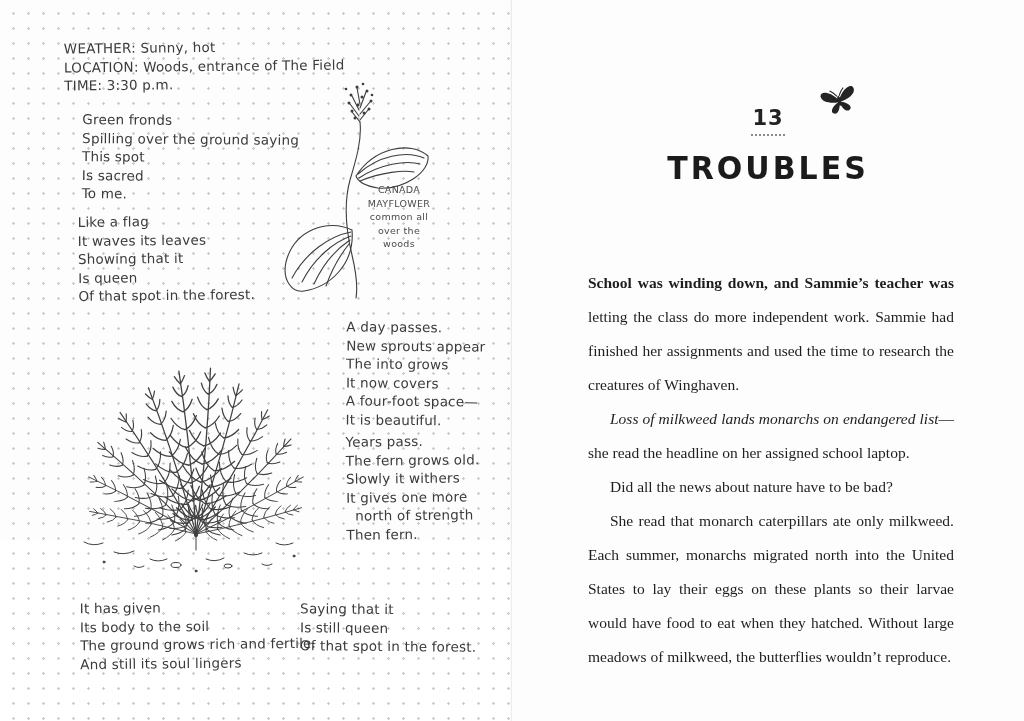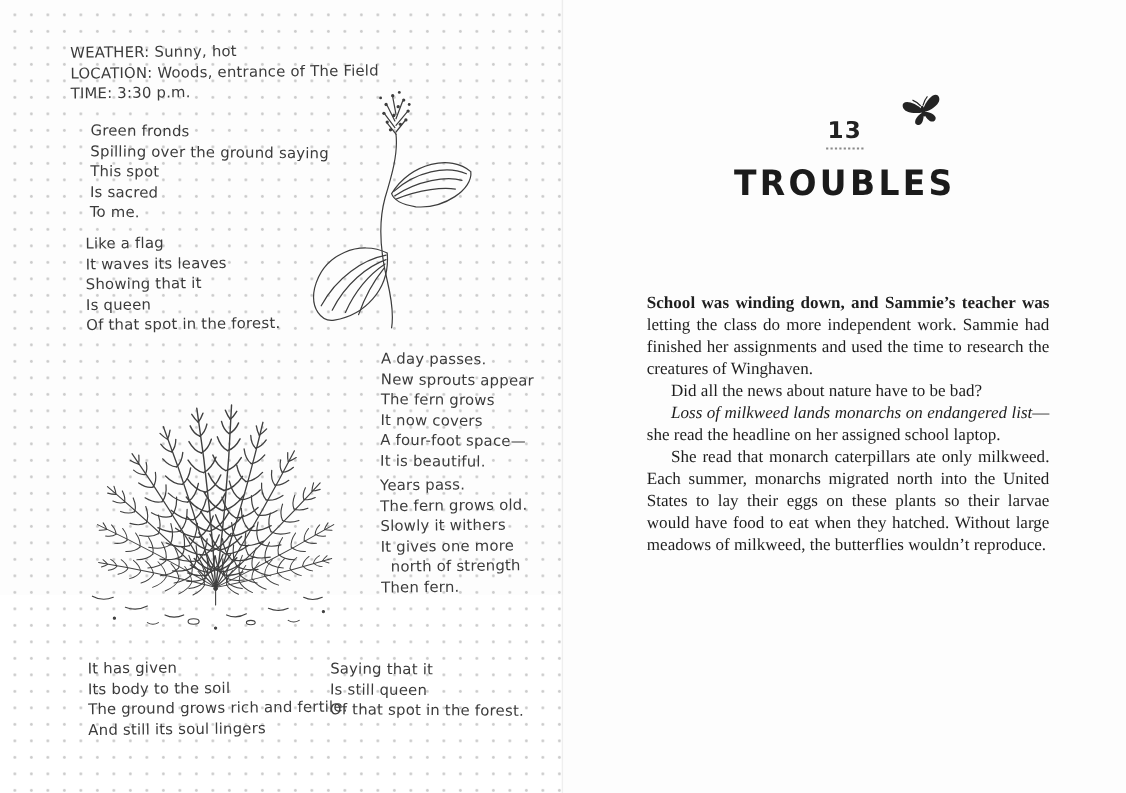--- a/index.html
+++ b/index.html
@@ -33,21 +33,21 @@
   .chapter-num { font-size:21px; font-weight:bold; color:#222; letter-spacing:1px;
                  font-family:"DejaVu Sans",sans-serif; }
   .chapter-rule { width:34px; border-bottom:2px dotted #8a8a8a; margin:4px auto 14px auto; }
   .chapter-title { font-size:30px; font-weight:bold; color:#1b1b1b; letter-spacing:3px;
                    transform:scaleY(1.06); font-family:"DejaVu Sans",sans-serif; }
 
   .butterfly { position:absolute; left:306px; top:84px; width:42px; height:32px;
                transform:rotate(-14deg); }
 
   .body-text { position:absolute; left:76px; top:266px; width:366px;
-               font-family:"Liberation Serif",serif; font-size:15.5px; line-height:20px;
+               font-family:"Liberation Serif",serif; font-size:15.5px; line-height:34px;
                color:#1e1e1e; text-align:justify; }
   .body-text p { margin:0; }
   .body-text p.indent { text-indent:22px; }
   .body-text p.lead::first-line { font-weight:bold; }
   .body-text .it { font-style:italic; }
 </style>
 </head>
 <body>
 
 <div class="spread">
@@ -106,20 +106,27 @@
           <circle cx="84" cy="17" r="1.5"></circle>
         <circle cx="80" cy="25" r="1.5"></circle>
           <circle cx="86" cy="33" r="1.5"></circle>
         <circle cx="77" cy="38" r="1.5"></circle>
           <circle cx="94" cy="15" r="1.3"></circle>
         <circle cx="68" cy="9" r="1.3"></circle>
           <circle cx="85" cy="4" r="1.3"></circle>
       </g>
     </svg>
 
+    <div class="caption" style="left:360px; top:183px; width:78px;">
+        <div class="line">CANADA</div>
+        <div class="line">MAYFLOWER</div>
+        <div class="line">common all</div>
+        <div class="line">over the</div>
+        <div class="line">woods</div>
+      </div>
 
     <svg class="illus" style="left:56px; top:312px;" width="282" height="264" viewBox="0 0 282 264">
       <defs>
         <g id="frond" stroke="#404040" stroke-width="1" fill="none" stroke-linecap="round">
           <path d="M0,2 Q3,-64 0,-128"></path>
           <path d="M0,-12 Q7,-14 13,-22"></path>
             <path d="M0,-12 Q-7,-14 -13,-22"></path>
           <path d="M0,-26 Q8,-28 15,-37"></path>
             <path d="M0,-26 Q-8,-28 -15,-37"></path>
           <path d="M0,-40 Q8,-42 15,-52"></path>
@@ -166,21 +173,21 @@
         <path d="M206,252 q5,3 10,0"></path>
         <circle cx="48" cy="250" r="1" fill="#404040"></circle>
         <circle cx="238" cy="244" r="1" fill="#404040"></circle>
         <circle cx="140" cy="259" r="1" fill="#404040"></circle>
       </g>
     </svg>
 
     <div class="hw tilt-b" style="left:346px; top:318px;">
         <div class="line">A day passes.</div>
         <div class="line">New sprouts appear</div>
-        <div class="line">The fern grows</div>
+        <div class="line">The into grows</div>
         <div class="line">It now covers</div>
         <div class="line">A four-foot space—</div>
         <div class="line">It is beautiful.</div>
       </div>
 
     <div class="hw tilt-a" style="left:346px; top:432px;">
         <div class="line">Years pass.</div>
         <div class="line">The fern grows old.</div>
         <div class="line">Slowly it withers</div>
         <div class="line">It gives one more</div>
@@ -218,19 +225,19 @@
     </svg>
 
     <div class="chapter-head">
       <div class="chapter-num">13</div>
       <div class="chapter-rule"></div>
       <div class="chapter-title">TROUBLES</div>
     </div>
 
     <div class="body-text">
         <p class="lead"><span>School was winding down, and Sammie’s teacher was letting the class do more independent work. Sammie had finished her assignments and used the time to research the creatures of Winghaven.</span></p>
+        <p class="indent "><span class="it">Loss of milkweed lands monarchs on endangered list</span><span>—she read the headline on her assigned school laptop.</span></p>
         <p class="indent "><span>Did all the news about nature have to be bad?</span></p>
-        <p class="indent "><span class="it">Loss of milkweed lands monarchs on endangered list</span><span>—she read the headline on her assigned school laptop.</span></p>
         <p class="indent "><span>She read that monarch caterpillars ate only milkweed. Each summer, monarchs migrated north into the United States to lay their eggs on these plants so their larvae would have food to eat when they hatched. Without large meadows of milkweed, the butterflies wouldn’t reproduce.</span></p>
       </div>
   </div>
 
 </div>
 
 </body></html>

